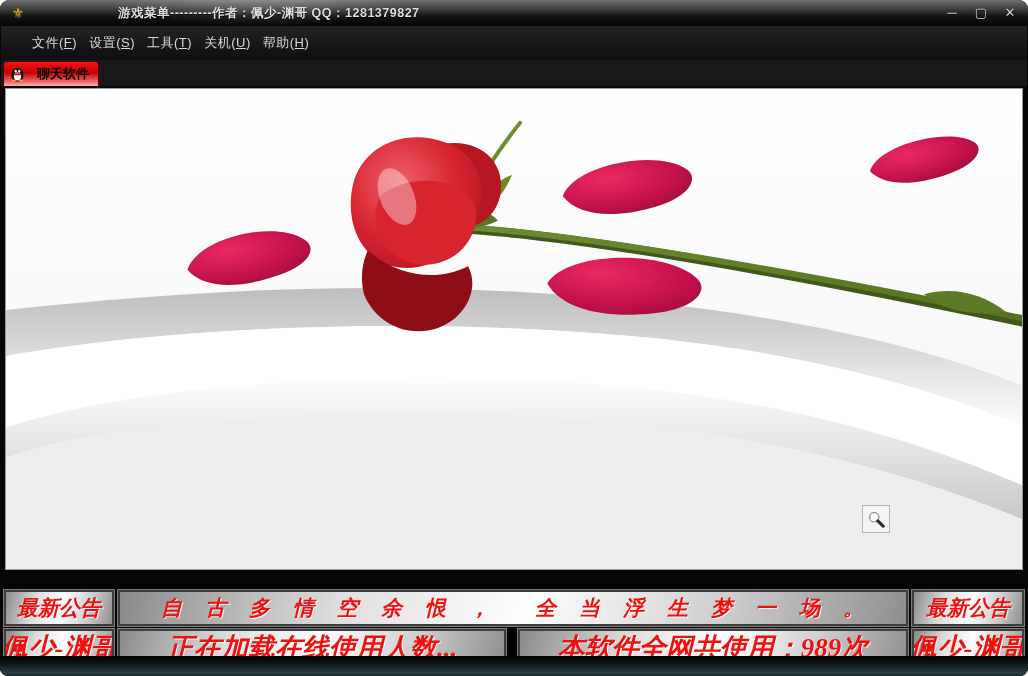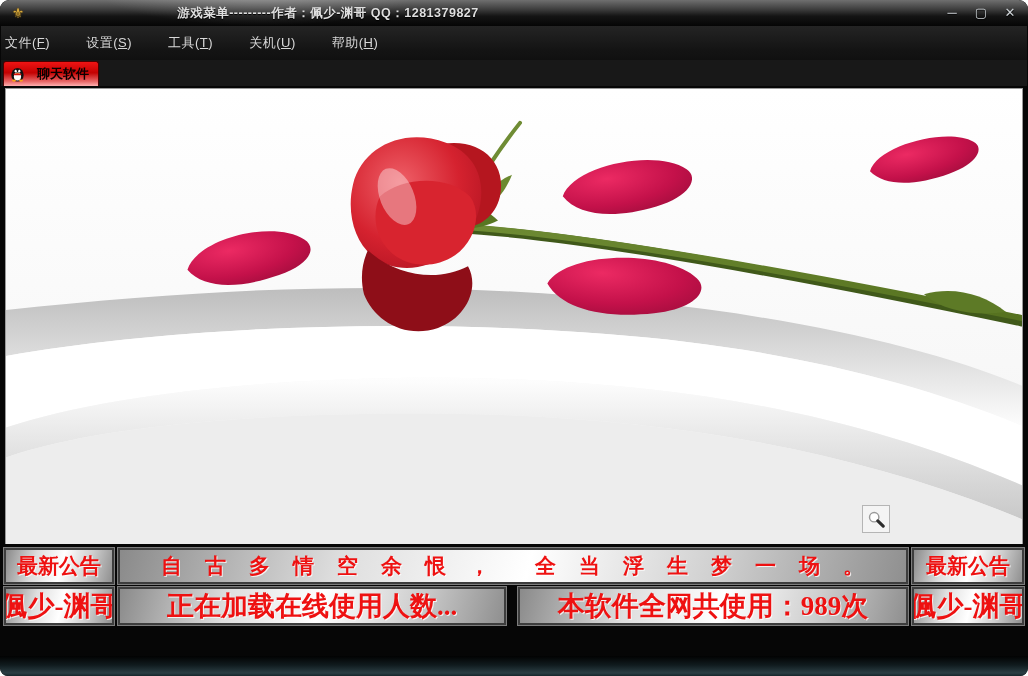--- a/index.html
+++ b/index.html
@@ -12,50 +12,50 @@
   .titlebar { position:absolute; left:0; top:0; width:1028px; height:26px;
     background:linear-gradient(180deg,#6f6f6f 0%,#3a3a3a 38%,#141414 62%,#050505 100%);
     border-radius:9px 9px 0 0; }
   .titlebar::after { content:""; position:absolute; left:95px; top:0; width:330px; height:26px;
     background:radial-gradient(ellipse at 50% -40%, rgba(255,255,255,.28), rgba(255,255,255,0) 70%);
     border-radius:0 0 14px 14px; }
   .app-icon { position:absolute; left:9px; top:4px; width:18px; height:18px; font-size:14px;
     color:#d7a93c; text-shadow:0 0 2px #6b4a00; line-height:18px; text-align:center; z-index:2; }
   .title-text { position:absolute; left:118px; top:5px; width:420px; z-index:2;
     color:#dfdfdf; font-size:12.5px; font-weight:bold; letter-spacing:.5px;
-    text-shadow:0 1px 1px #000; white-space:nowrap;text-align:center; }
+    text-shadow:0 1px 1px #000; white-space:nowrap; }
   .win-controls { position:absolute; right:8px; top:3px; display:flex; gap:9px; z-index:2; }
   .win-btn { width:20px; height:18px; color:#cdd2d6; font-size:13px; font-weight:bold;
     display:flex; align-items:center; justify-content:center; text-shadow:0 1px 1px #000; cursor:default; }
 
   
   .menubar { position:absolute; left:1px; top:26px; width:1026px; height:34px;
     background:linear-gradient(180deg,#242424,#141414 70%,#101010);
-    display:flex; align-items:center; padding-left:4px; gap:36px; }
+    display:flex; align-items:center; padding-left:31px; gap:12px; }
   .menu-item { color:#d8d8d8; font-size:13px; letter-spacing:.5px; white-space:nowrap; cursor:default; }
   .menu-item u { text-decoration:underline; }
 
   
   .tabbar { position:absolute; left:1px; top:60px; width:1026px; height:26px; background:#181818; }
   .tab { position:absolute; left:2px; top:1px; height:25px; padding:0 9px 0 6px;
     display:inline-flex; align-items:center; gap:12px;
     background:linear-gradient(180deg,#ef1414 0%,#c40202 45%,#e96a6a 82%,#ffb0b0 100%);
     border:1px solid #4a0000; border-bottom:none; border-radius:3px 3px 0 0; }
   .tab-label { color:#0a0000; font-size:13px; font-weight:bold; }
 
   
   .main { position:absolute; left:5px; top:88px; width:1018px; height:482px;
     background:#fbfbfb; border:1px solid #9a9a9a; overflow:hidden; }
   .main svg.scene { position:absolute; left:0; top:0; width:100%; height:100%; }
   .zoom-btn { position:absolute; left:856px; top:416px; width:28px; height:28px;
     background:#f4f4f4; border:1px solid #b5b5b5; display:flex; align-items:center;
     justify-content:center; cursor:pointer; }
 
   
-  .status { position:absolute; left:0; top:544px; width:1028px; height:86px; background:#060606; }
+  .status { position:absolute; left:0; top:586px; width:1028px; height:86px; background:#060606;font-style:italic; }
   .panel { position:absolute; border:2px solid #3d3d3d; box-shadow:0 0 0 1px #7d7d7d;
     background:linear-gradient(105deg,#8a8a8a 0%,#dedede 28%,#ffffff 52%,#cfcfcf 76%,#8f8f8f 100%);
     display:flex; align-items:center; justify-content:center;
     font-family:"Liberation Serif","DejaVu Serif",serif; font-weight:bold;
     color:#ee1111; text-shadow:1px 1px 0 rgba(255,255,255,.8); white-space:nowrap; overflow:hidden; }
   .r1 { top:4px; height:36px; font-size:21px; }
   .r2 { top:43px; height:38px; font-size:27px; }
   .p-l { left:4px; width:110px; }
   .p-r { left:912px; width:112px; }
   .p-c1 { left:118px; width:790px; letter-spacing:1px; }

